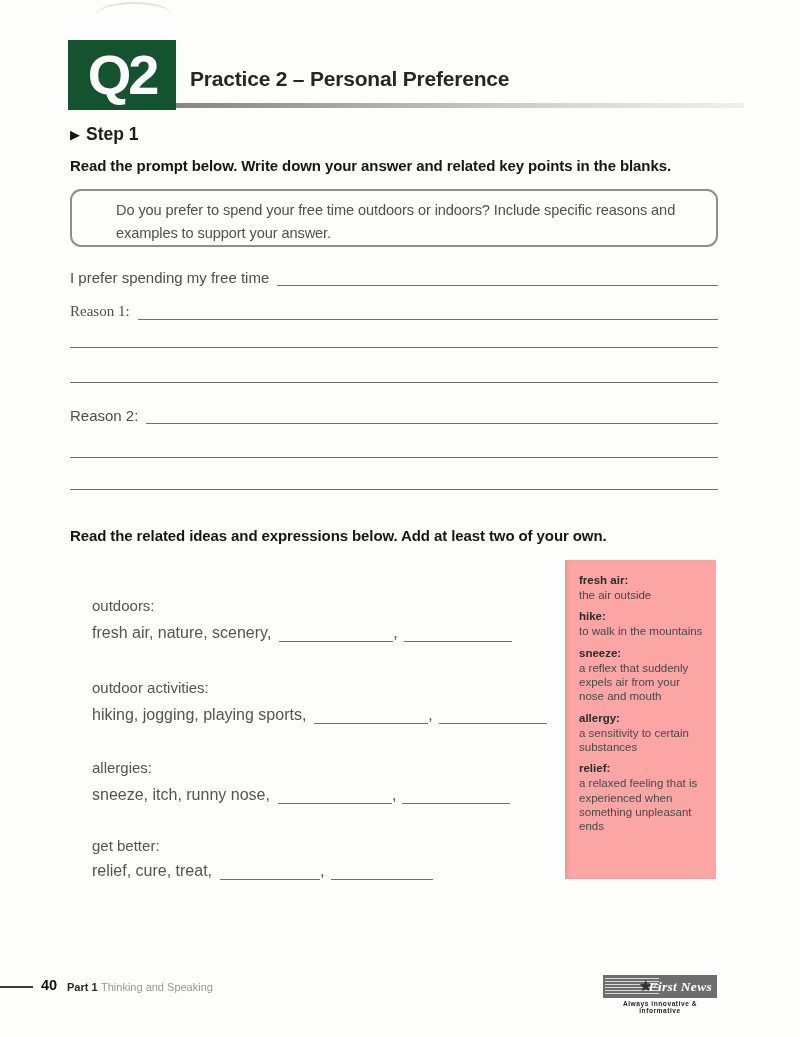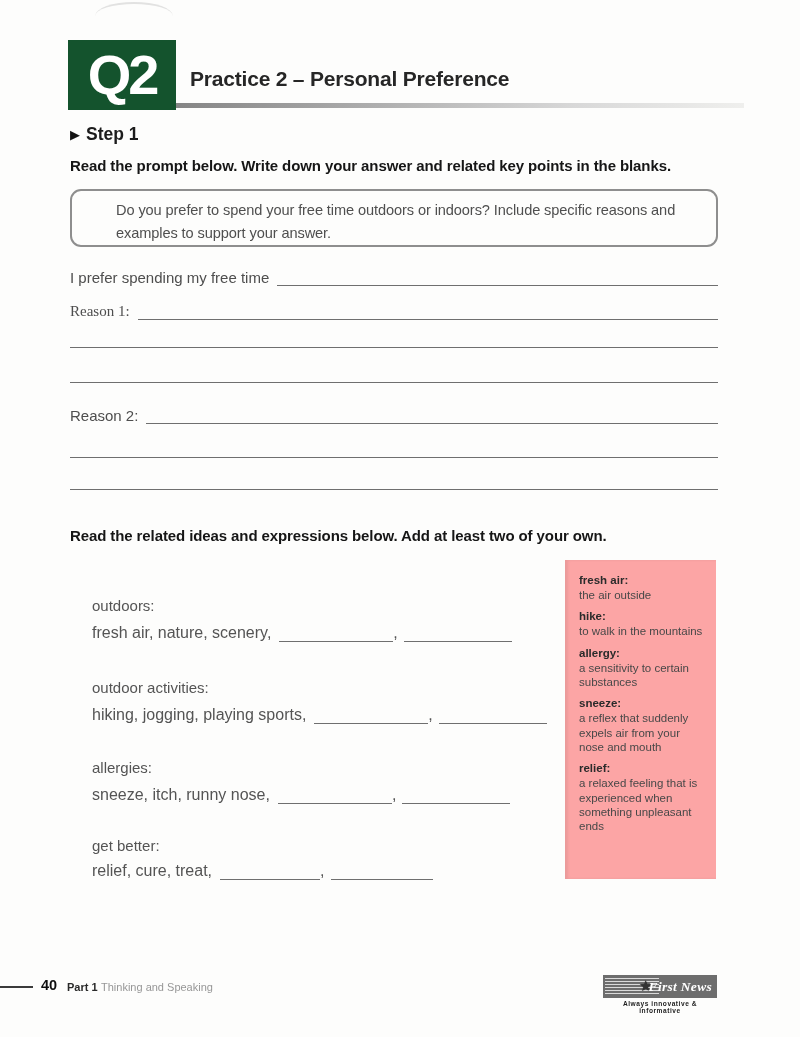--- a/index.html
+++ b/index.html
@@ -151,26 +151,26 @@
   <div class="vocab">
     <div class="vocab-entry">
       <div class="vocab-term">fresh air:</div>
       <div class="vocab-def">the air outside</div>
     </div>
     <div class="vocab-entry">
       <div class="vocab-term">hike:</div>
       <div class="vocab-def">to walk in the mountains</div>
     </div>
     <div class="vocab-entry">
+      <div class="vocab-term">sneeze:</div>
+      <div class="vocab-def">a reflex that suddenly expels air from your nose and mouth</div>
+    </div>
+    <div class="vocab-entry">
       <div class="vocab-term">allergy:</div>
       <div class="vocab-def">a sensitivity to certain substances</div>
-    </div>
-    <div class="vocab-entry">
-      <div class="vocab-term">sneeze:</div>
-      <div class="vocab-def">a reflex that suddenly expels air from your nose and mouth</div>
     </div>
     <div class="vocab-entry">
       <div class="vocab-term">relief:</div>
       <div class="vocab-def">a relaxed feeling that is experienced when something unpleasant ends</div>
     </div>
   </div>
 
   <div class="footer-dash"></div>
   <div class="page-num">40</div>
   <div class="part-label">Part 1</div>

